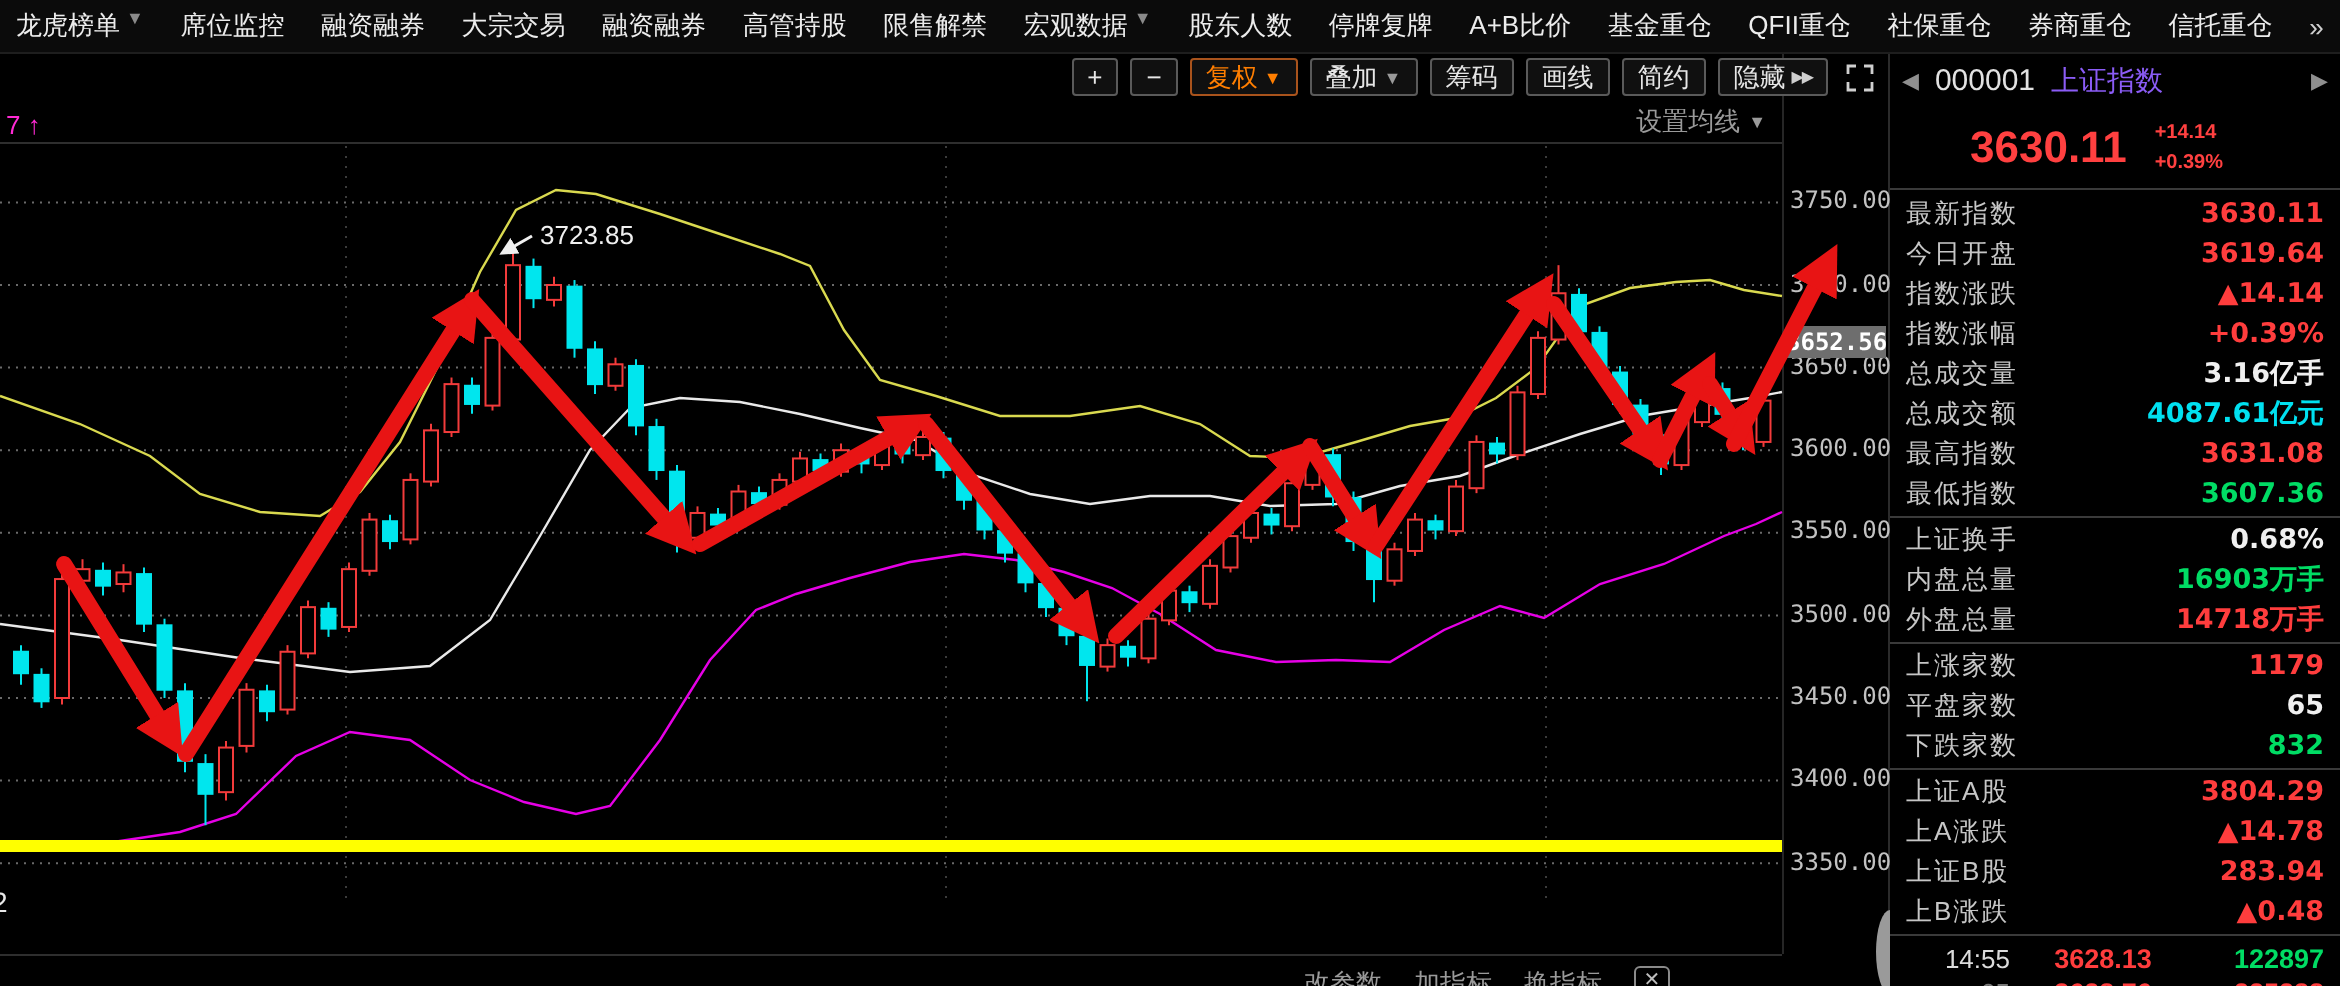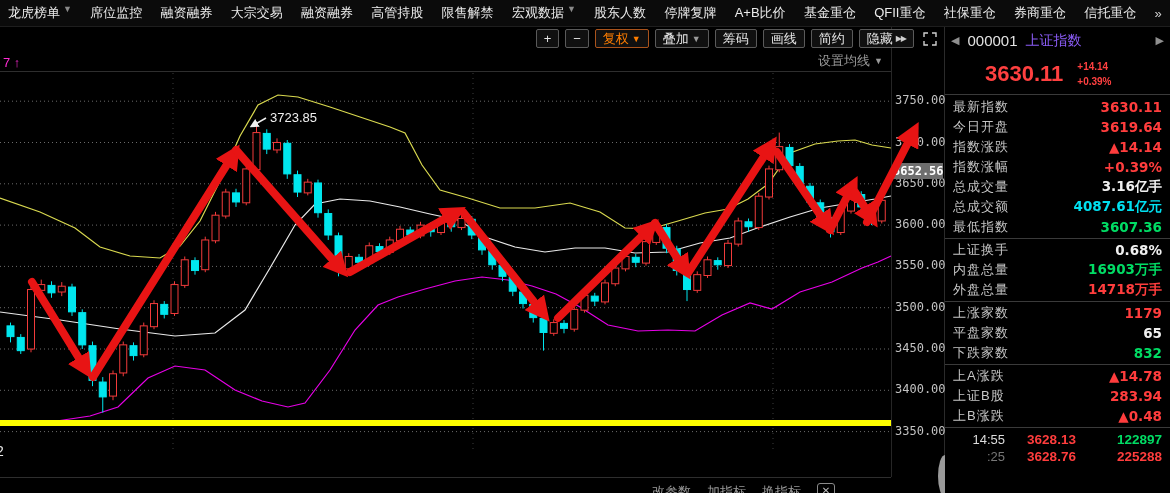--- a/index.html
+++ b/index.html
@@ -453,20 +453,24 @@
         </div>
         <div class="q-row">
           <span class="lbl">总成交量</span>
           <span class="val white">3.16亿手</span>
         </div>
         <div class="q-row">
           <span class="lbl">总成交额</span>
           <span class="val cyan">4087.61亿元</span>
         </div>
         <div class="q-row">
+          <span class="lbl">最高指数</span>
+          <span class="val red">3631.08</span>
+        </div>
+        <div class="q-row">
           <span class="lbl">最低指数</span>
           <span class="val green">3607.36</span>
         </div>
         <div class="q-sep"></div>
         <div class="q-row">
           <span class="lbl">上证换手</span>
           <span class="val white">0.68%</span>
         </div>
         <div class="q-row">
           <span class="lbl">内盘总量</span>
@@ -483,20 +487,24 @@
         </div>
         <div class="q-row">
           <span class="lbl">平盘家数</span>
           <span class="val white">65</span>
         </div>
         <div class="q-row">
           <span class="lbl">下跌家数</span>
           <span class="val green">832</span>
         </div>
         <div class="q-sep"></div>
+        <div class="q-row">
+          <span class="lbl">上证A股</span>
+          <span class="val red">3804.29</span>
+        </div>
         <div class="q-row">
           <span class="lbl">上A涨跌</span>
           <span class="val red">▲14.78</span>
         </div>
         <div class="q-row">
           <span class="lbl">上证B股</span>
           <span class="val red">283.94</span>
         </div>
         <div class="q-row">
           <span class="lbl">上B涨跌</span>

